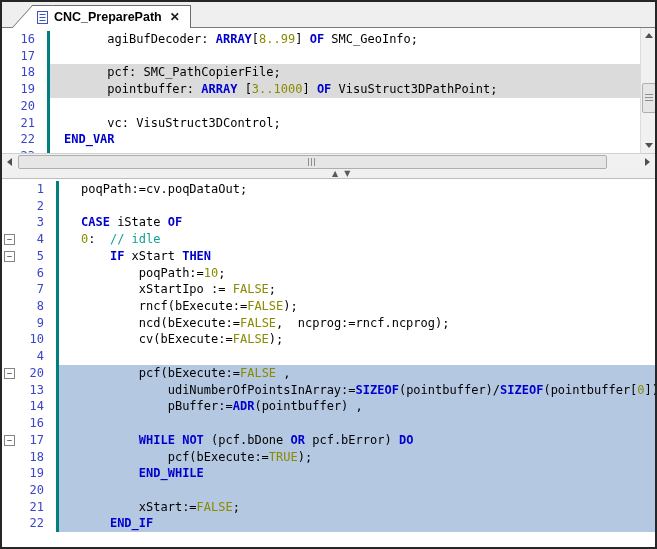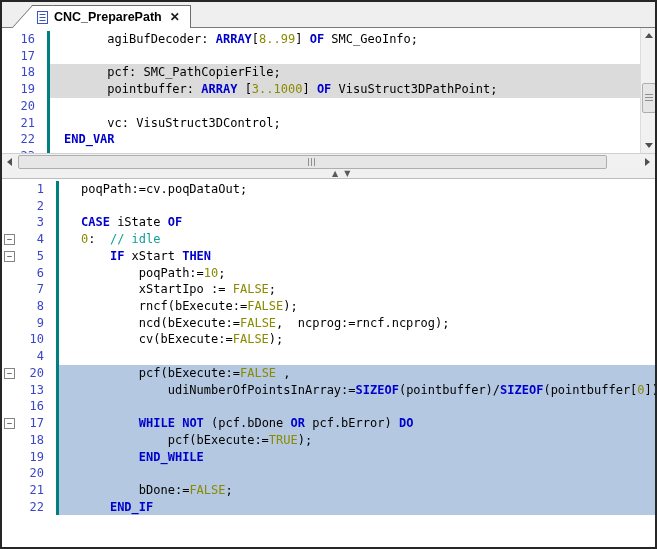--- a/index.html
+++ b/index.html
@@ -291,20 +291,26 @@
           <div class="code"><span class="seg-p">        pcf(bExecute:=</span><span class="seg-n">FALSE</span><span class="seg-p"> ,</span></div>
         </div>
         <div class="row hl-blue">
           <div class="fold"></div>
           <div class="ln">13</div>
           <div class="teal"></div>
           <div class="code"><span class="seg-p">            udiNumberOfPointsInArray:=</span><span class="seg-k">SIZEOF</span><span class="seg-p">(pointbuffer)/</span><span class="seg-k">SIZEOF</span><span class="seg-p">(pointbuffer[</span><span class="seg-n">0</span><span class="seg-p">]) ,</span></div>
         </div>
         <div class="row hl-blue">
           <div class="fold"></div>
+          <div class="ln">14</div>
+          <div class="teal"></div>
+          <div class="code"><span class="seg-p">            pBuffer:=</span><span class="seg-k">ADR</span><span class="seg-p">(pointbuffer) ,</span></div>
+        </div>
+        <div class="row hl-blue">
+          <div class="fold"></div>
           <div class="ln">16</div>
           <div class="teal"></div>
           <div class="code"></div>
         </div>
         <div class="row hl-blue">
           <div class="fold">
             <span class="foldbox">−</span>
           </div>
           <div class="ln">17</div>
           <div class="teal"></div>
@@ -325,21 +331,21 @@
         <div class="row hl-blue">
           <div class="fold"></div>
           <div class="ln">20</div>
           <div class="teal"></div>
           <div class="code"></div>
         </div>
         <div class="row hl-blue">
           <div class="fold"></div>
           <div class="ln">21</div>
           <div class="teal"></div>
-          <div class="code"><span class="seg-p">        bDone:=</span><span class="seg-n">FALSE</span><span class="seg-p">;</span></div>
+          <div class="code"><span class="seg-p">        xStart:=</span><span class="seg-n">FALSE</span><span class="seg-p">;</span></div>
         </div>
         <div class="row hl-blue">
           <div class="fold"></div>
           <div class="ln">22</div>
           <div class="teal"></div>
           <div class="code"><span class="seg-p">    </span><span class="seg-k">END_IF</span></div>
         </div>
       </div>
   </div>
 

